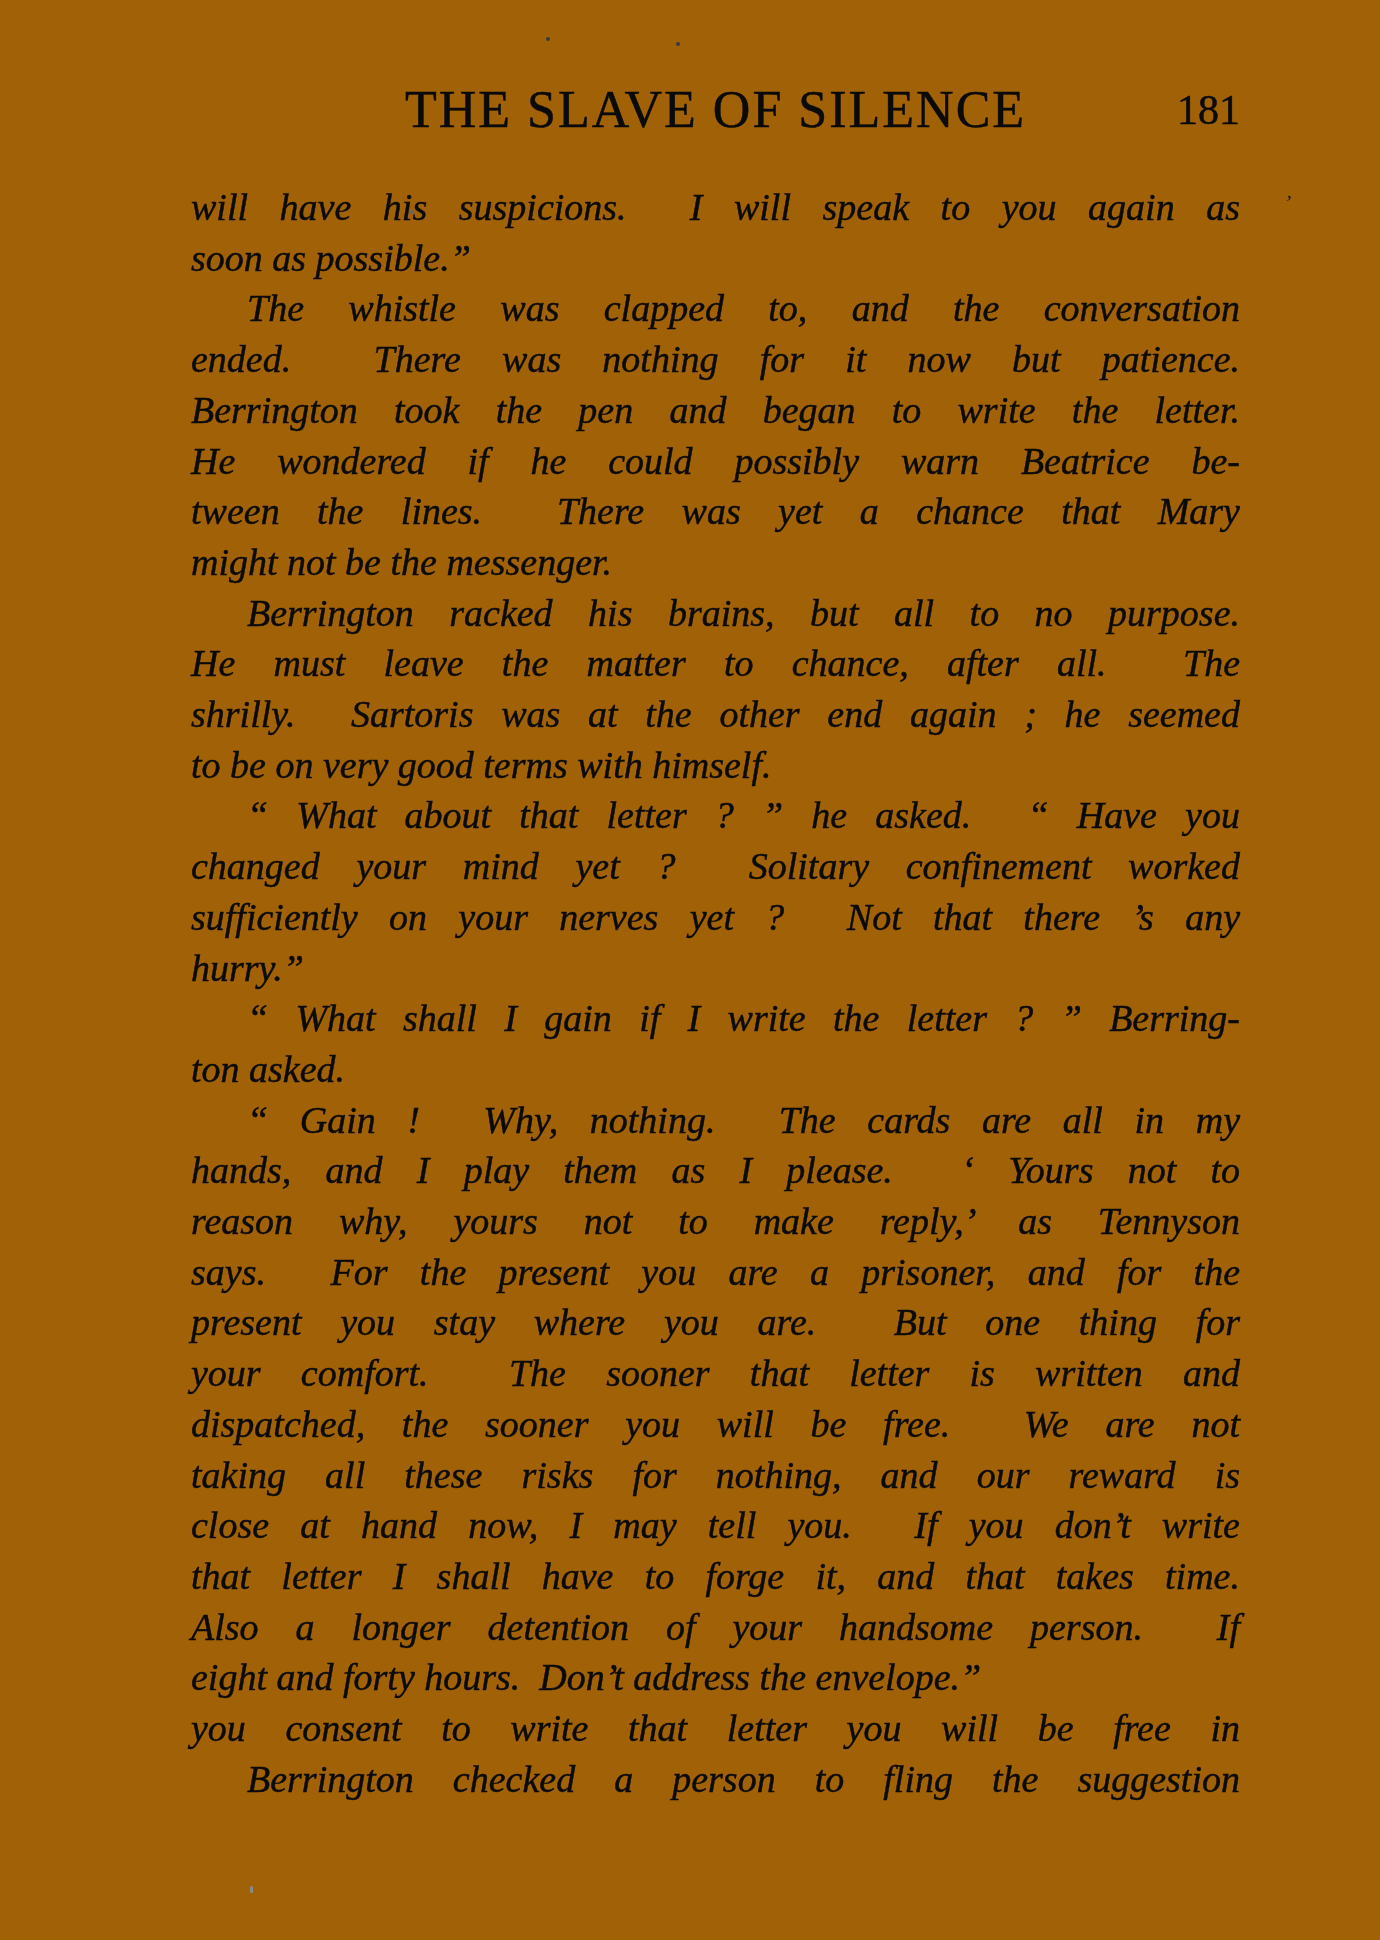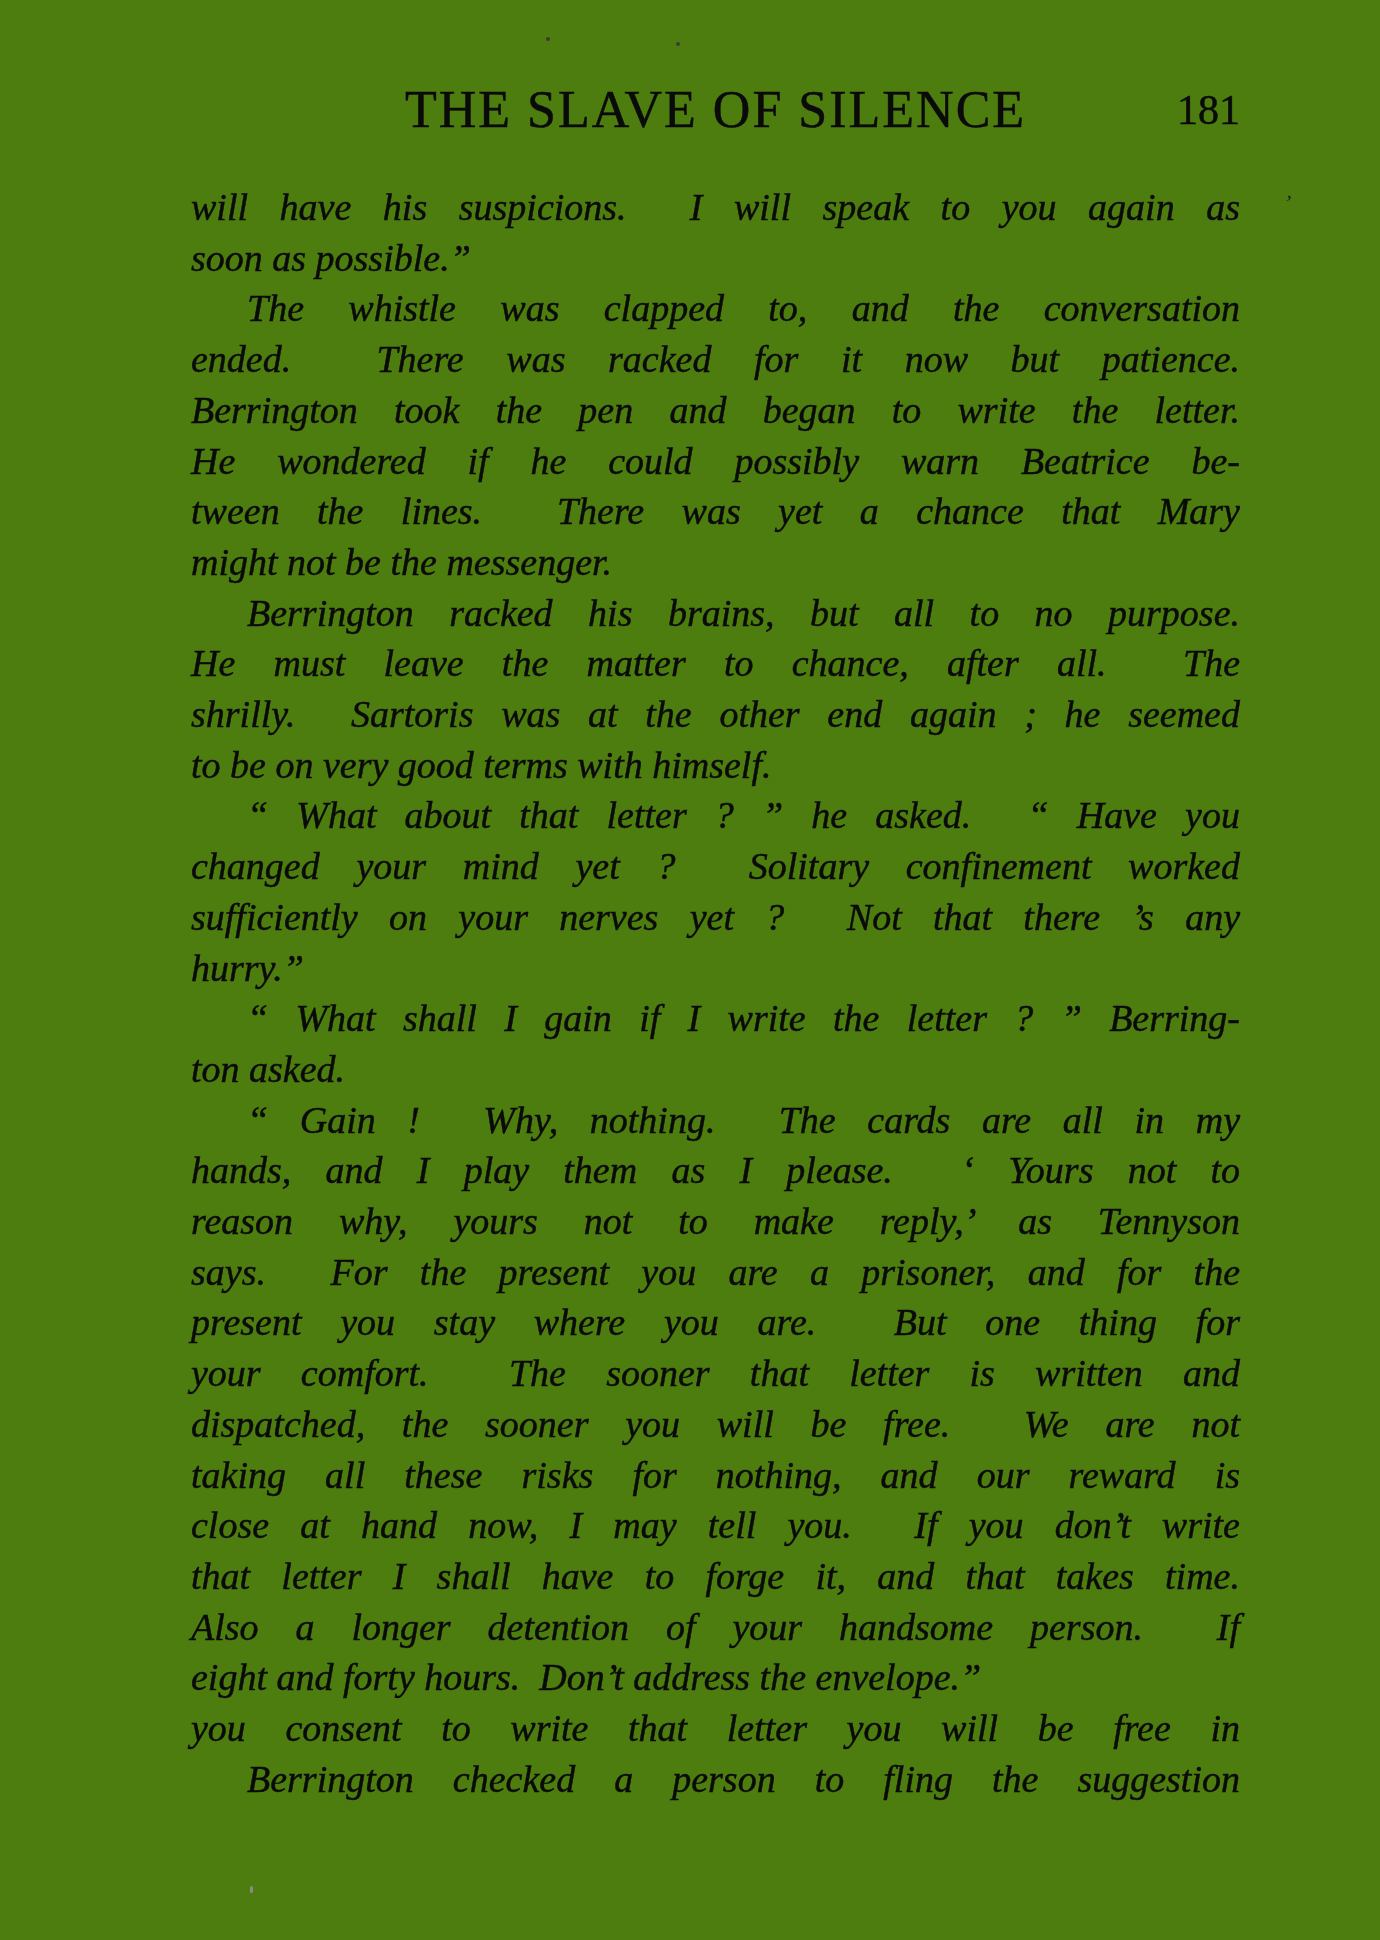--- a/index.html
+++ b/index.html
@@ -4,21 +4,21 @@
 <style>
   html, body { margin: 0; padding: 0; }
   body {
     width: 1380px; height: 1940px;
     background: #ffffff;
     position: relative;
     overflow: hidden;
     font-family: "Liberation Serif", "DejaVu Serif", serif;
     color: #0a0a0a;
   }
-  .scan-page { position: absolute; inset: 0; background: #4d7c0f; }
+  .scan-page { position: absolute; inset: 0; background: #a16207; }
 
   
   .running-header {
     position: absolute; left: 191px; top: 80px; width: 1049px; height: 62px;
   }
   .header-title {
     position: absolute; left: 0; right: 0; top: 0;
     text-align: center;
     font-size: 52px; line-height: 60px;
     letter-spacing: 2px;
@@ -65,21 +65,21 @@
 
   <header class="running-header">
     <div class="header-title">THE SLAVE OF SILENCE</div>
     <div class="page-number">181</div>
   </header>
 
   <main class="textblock" id="textblock">
       <div class="line">will have his suspicions.  I will speak to you again as</div>
       <div class="line last">soon as possible.”</div>
       <div class="line indent">The whistle was clapped to, and the conversation</div>
-      <div class="line">ended.  There was racked for it now but patience.</div>
+      <div class="line">ended.  There was nothing for it now but patience.</div>
       <div class="line">Berrington took the pen and began to write the letter.</div>
       <div class="line">He wondered if he could possibly warn Beatrice be-</div>
       <div class="line">tween the lines.  There was yet a chance that Mary</div>
       <div class="line last">might not be the messenger.</div>
       <div class="line indent">Berrington racked his brains, but all to no purpose.</div>
       <div class="line">He must leave the matter to chance, after all.  The</div>
       <div class="line">shrilly.  Sartoris was at the other end again ; he seemed</div>
       <div class="line last">to be on very good terms with himself.</div>
       <div class="line indent">“ What about that letter ? ” he asked.  “ Have you</div>
       <div class="line">changed your mind yet ?  Solitary confinement worked</div>

